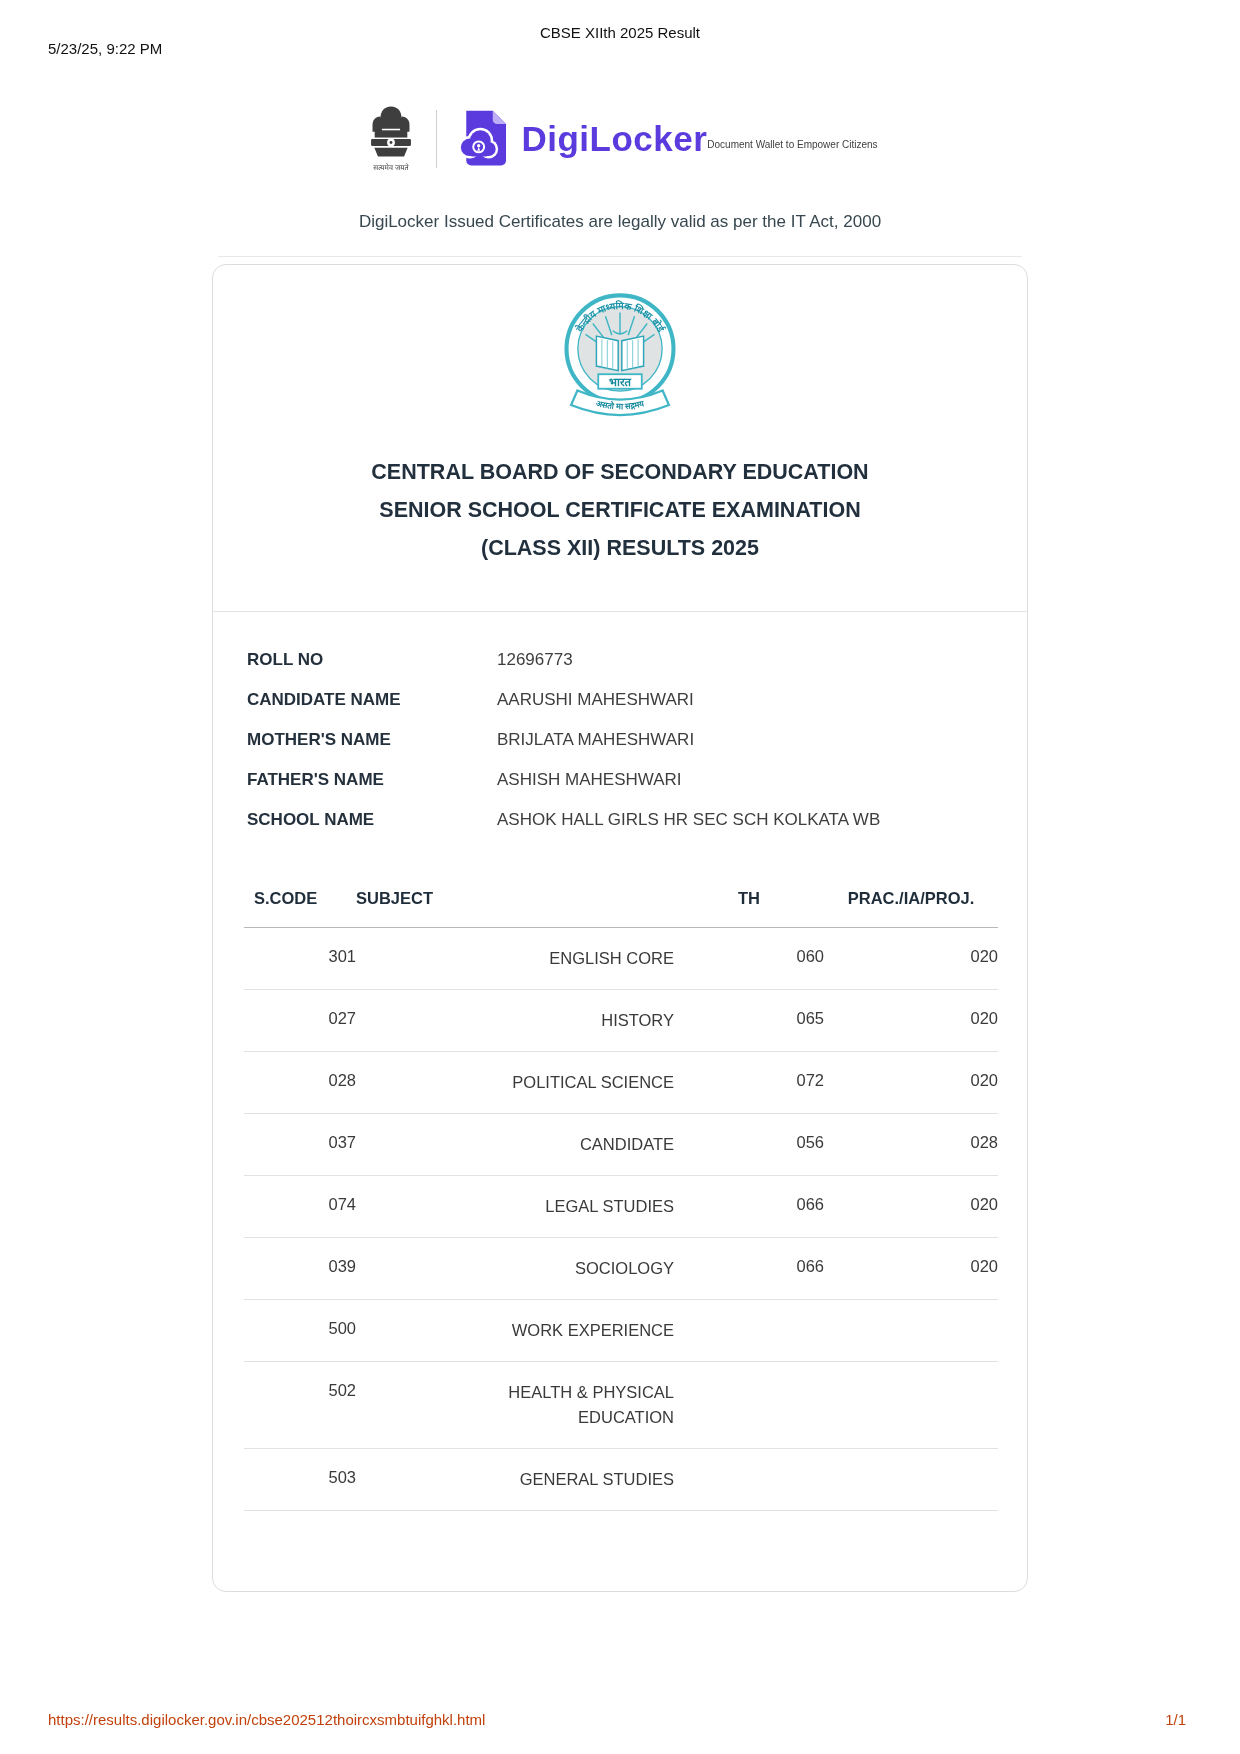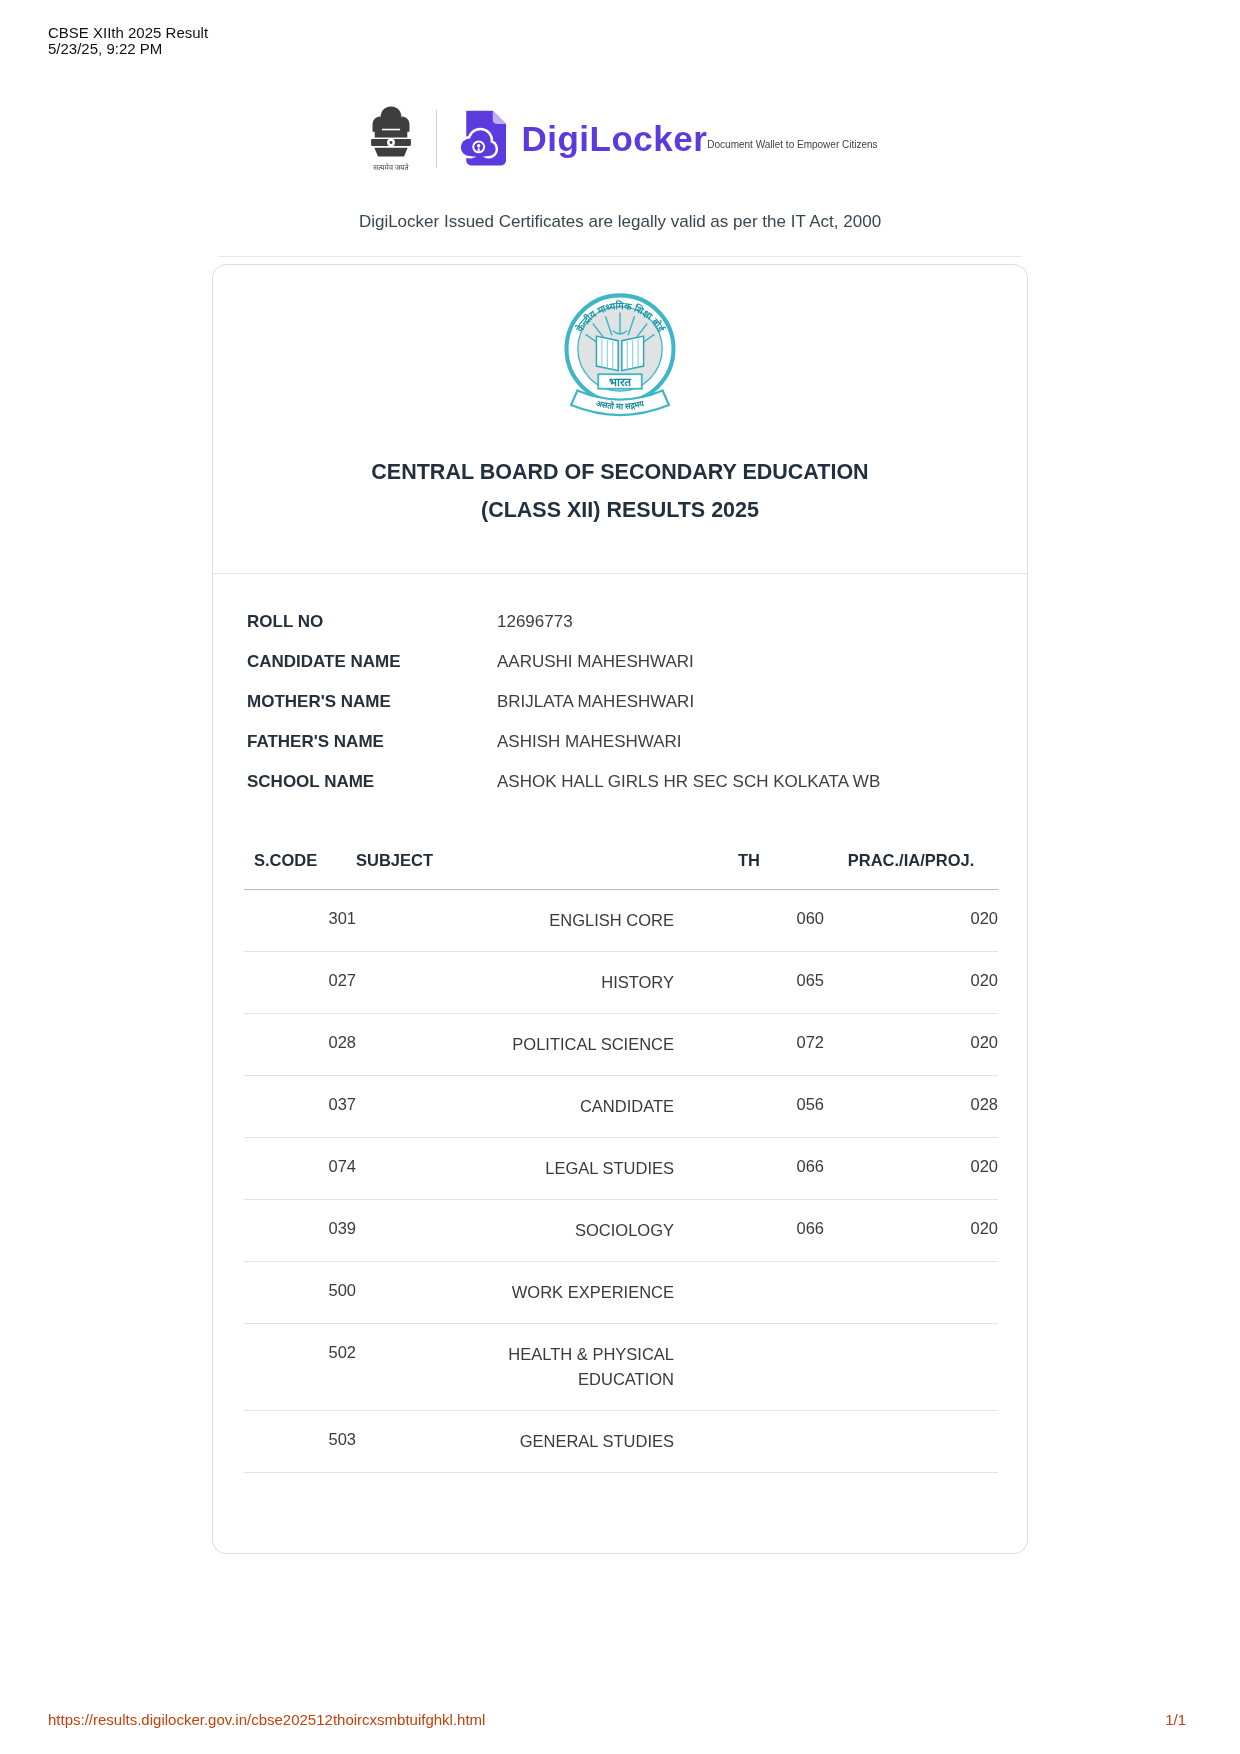--- a/index.html
+++ b/index.html
@@ -3,21 +3,21 @@
 <meta charset="utf-8">
 <style>
   * { margin:0; padding:0; box-sizing:border-box; }
   body { width:1240px; height:1754px; background:#ffffff; position:relative;
          font-family:"Liberation Sans","DejaVu Sans",sans-serif; color:#3c3c3c; overflow:hidden; }
 
   
   .print-header { position:absolute; top:24px; left:48px; right:48px; height:20px;
                   font-size:15px; color:#111; }
   .ph-date  { position:absolute; left:0; top:16px; }
-  .ph-title { width:100%; }
+  .ph-title { width:100%; text-align:center; }
 
   
   .brand-row { margin:0 auto; padding-top:96px; display:flex; justify-content:center;
                align-items:center; gap:16px; height:182px; }
   .brand-divider { width:1px; height:58px; background:#cfcfcf; }
   .digi { display:flex; align-items:center; gap:10px; }
   .digi-text { display:flex; flex-direction:row; }
   .digi-name { font-size:35px; font-weight:700; color:#5b3bdd; line-height:36px; letter-spacing:.5px; }
   .digi-tagline { font-size:10px; color:#404040; margin-top:18px; }
 
@@ -147,20 +147,21 @@
       </g>
       <rect x="41" y="94" width="48" height="16" fill="#ffffff" stroke="#3fb6c6" stroke-width="2"></rect>
       <text x="65" y="106.5" font-size="12.5" font-weight="bold" text-anchor="middle" fill="#14889e">भारत</text>
       <path d="M18 112 Q65 132 112 112 L119 128 Q65 150 11 128 Z" fill="#ffffff" stroke="#3fb6c6" stroke-width="2.5"></path>
       <text font-size="9" font-weight="bold" fill="#14889e">
         <textPath href="#ribbonPath" startOffset="50%" text-anchor="middle">असतो मा सद्गमय</textPath>
       </text>
     </svg>
     <div class="card-title">
       <div>CENTRAL BOARD OF SECONDARY EDUCATION</div>
+      <div>SENIOR SCHOOL CERTIFICATE EXAMINATION</div>
       <div>(CLASS XII) RESULTS 2025</div>
     </div>
   </div>
 
   <div class="card-divider"></div>
 
   <div class="details">
       <div class="detail-row">
         <span class="detail-label">ROLL NO</span>
         <span class="detail-value">12696773</span>

